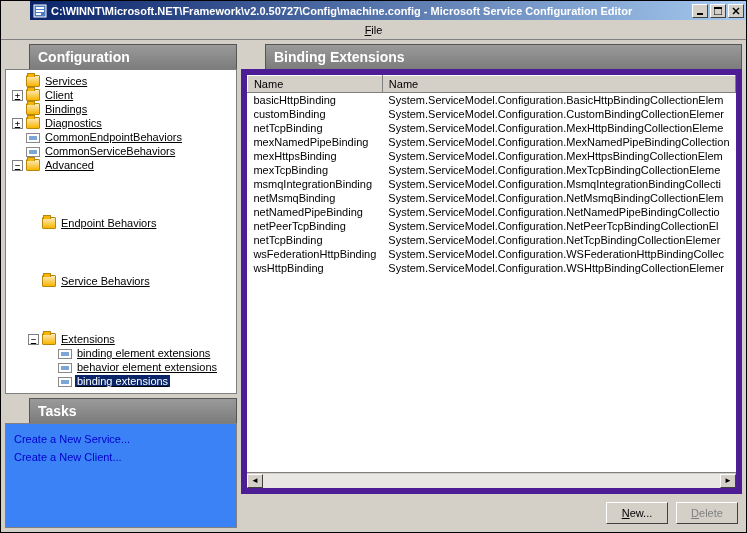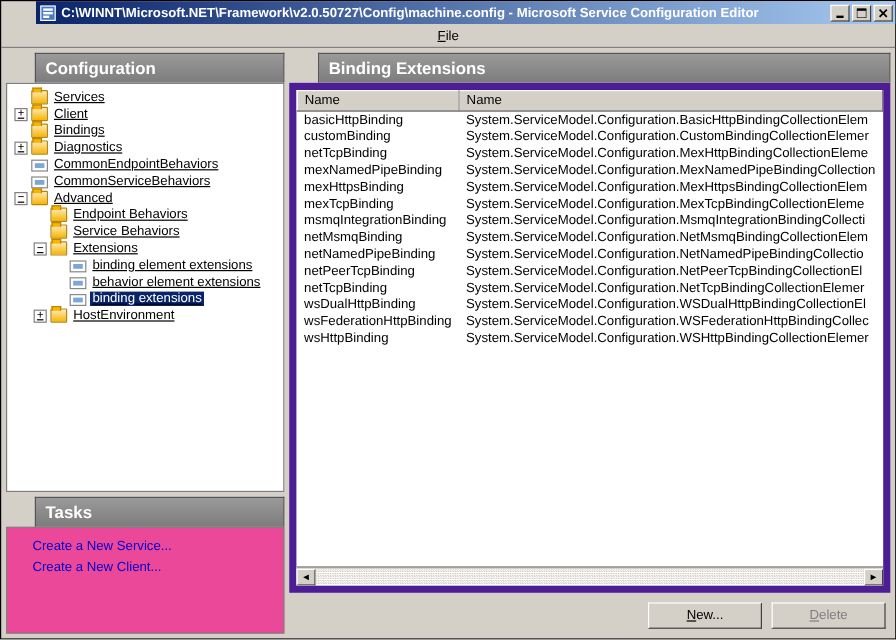--- a/index.html
+++ b/index.html
@@ -12,48 +12,48 @@
 .tb-btn { width: 16px; height: 14px; background: #d4d0c8; border: 1px solid #fff; border-right-color: #404040; border-bottom-color: #404040; display: flex; align-items: center; justify-content: center; font-size: 9px; font-weight: bold; cursor: default; color:#000;}
 .menubar { height: 20px; display: flex; align-items: center; padding: 2px 6px; gap: 4px; border-bottom: 1px solid #808080; flex-direction: column; }
 .menu-item { padding: 2px 6px; cursor: default; }
 .menu-item u { text-decoration: underline; }
 .content { flex: 1; display: flex; padding: 4px; gap: 4px; overflow: hidden; }
 .left-pane { width: 285px; display: flex; flex-direction: column; gap: 4px; }
 .right-pane { flex: 1; display: flex; flex-direction: column; }
 .panel-header { background: linear-gradient(to bottom, #9a9a9a, #7c7c7c); color: #fff; font-weight: bold; font-size: 14px; padding: 4px 8px; border: 1px solid #555; border-bottom: none; font-family: Tahoma, sans-serif; margin-left: 24px; }
 .panel-body { border: 1px solid #808080; background: #fff; overflow: auto; }
 .tree-body { flex: 1; }
-.tasks-panel { height: 114px; display: flex; flex-direction: column; }
+.tasks-panel { height: 130px; display: flex; flex-direction: column; }
 .config-panel { flex: 1; display: flex; flex-direction: column; min-height: 0; }
 .tree { padding: 4px 2px; }
 .tree-node { white-space: nowrap; padding: 1px 0; display: flex; align-items: flex-end; text-decoration: underline; }
 .expander { width: 11px; height: 11px; border: 1px solid #808080; display: inline-flex; align-items: center; justify-content: center; font-size: 9px; line-height: 1; margin-right: 3px; cursor: default; background: #fff; font-family: monospace; }
 .expander-spacer { width: 14px; display: inline-block; }
 .folder-icon { width: 14px; height: 12px; background: linear-gradient(to bottom,#fceabb,#f8b500); border: 1px solid #b8860b; border-radius: 1px; display: inline-block; margin-right: 3px; position: relative; }
 .folder-icon::before { content:""; position:absolute; top:-3px; left:0; width:6px; height:3px; background:#f8b500; border:1px solid #b8860b; border-bottom:none; }
 .ext-icon { width: 14px; height: 10px; background: #fff; border: 1px solid #888; display: inline-block; margin-right: 3px; position:relative;}
 .ext-icon::after{content:"";position:absolute;left:2px;top:2px;width:8px;height:4px;background:#7aa7d8;}
 .tree-label { padding: 0 2px; cursor: default; }
 .tree-label.selected { background: #0a246a; color: #fff; }
 .indent0 { padding-left: 4px; }
-.indent1 { padding-left: 20px; }
+.indent1 { padding-left: 20px; margin-top: 44px; }
 .indent2 { padding-left: 36px; }
-.tasks-body { padding: 6px 21px; background:#ec4899; flex:1; border:1px solid #808080;}
+.tasks-body { padding: 6px 8px; background:#3b82f6; flex:1; border:1px solid #808080;}
 .task-link { color: #0000cc; padding: 3px 0; cursor: default; display: block; }
 .table-wrap { flex: 1; border: 6px solid #4c1d95; background: #fff; display: flex; flex-direction: column; overflow: hidden; }
 .table-scroll { flex: 1; overflow: hidden; }
 table { border-collapse: collapse; width: 100%; }
 th { background: #d4d0c8; border: 1px solid #fff; border-right-color:#808080; border-bottom-color:#808080; text-align: left; font-weight: normal; padding: 2px 6px; position: sticky; top: 0; }
 td { padding: 1px 6px; white-space: nowrap; }
 th.col-name, td.col-name { width: 140px; }
 .hscroll { height: 16px; background: #d4d0c8; display: flex; align-items: center; border-top: 1px solid #808080; }
 .scroll-btn { width: 16px; height: 14px; background: #d4d0c8; border: 1px solid #fff; border-right-color:#404040; border-bottom-color:#404040; display:flex;align-items:center;justify-content:center;font-size:8px;}
 .scroll-track { flex: 1; background: repeating-conic-gradient(#d4d0c8 0% 25%, #fff 0% 50%) 50% / 2px 2px; height: 14px; }
 .btn-row { display: flex; justify-content: flex-end; gap: 8px; padding: 8px 4px 4px 4px; }
-.btn { width: 95px; height: 22px; background: #d4d0c8; border: 1px solid #fff; border-right-color:#404040; border-bottom-color:#404040; cursor: default; text-align:center; line-height:20px;}
+.btn { width: 62px; height: 22px; background: #d4d0c8; border: 1px solid #fff; border-right-color:#404040; border-bottom-color:#404040; cursor: default; text-align:center; line-height:20px;}
 .btn.disabled { color: #808080; }
 .btn u { text-decoration: underline; }
 </style>
 </head>
 <body>
 
 <div class="window">
   <div class="titlebar">
     <span class="titlebar-icon">
       <svg width="14" height="14" viewBox="0 0 14 14">
@@ -229,24 +229,20 @@
                 </tr>
                 <tr>
                   <td class="col-name">netPeerTcpBinding</td>
                   <td>System.ServiceModel.Configuration.NetPeerTcpBindingCollectionEl</td>
                 </tr>
                 <tr>
                   <td class="col-name">netTcpBinding</td>
                   <td>System.ServiceModel.Configuration.NetTcpBindingCollectionElemer</td>
                 </tr>
                 <tr>
-                  <td class="col-name">wsDualHttpBinding</td>
-                  <td>System.ServiceModel.Configuration.WSDualHttpBindingCollectionEl</td>
-                </tr>
-                <tr>
                   <td class="col-name">wsFederationHttpBinding</td>
                   <td>System.ServiceModel.Configuration.WSFederationHttpBindingCollec</td>
                 </tr>
                 <tr>
                   <td class="col-name">wsHttpBinding</td>
                   <td>System.ServiceModel.Configuration.WSHttpBindingCollectionElemer</td>
                 </tr>
               </tbody>
           </table>
         </div>

